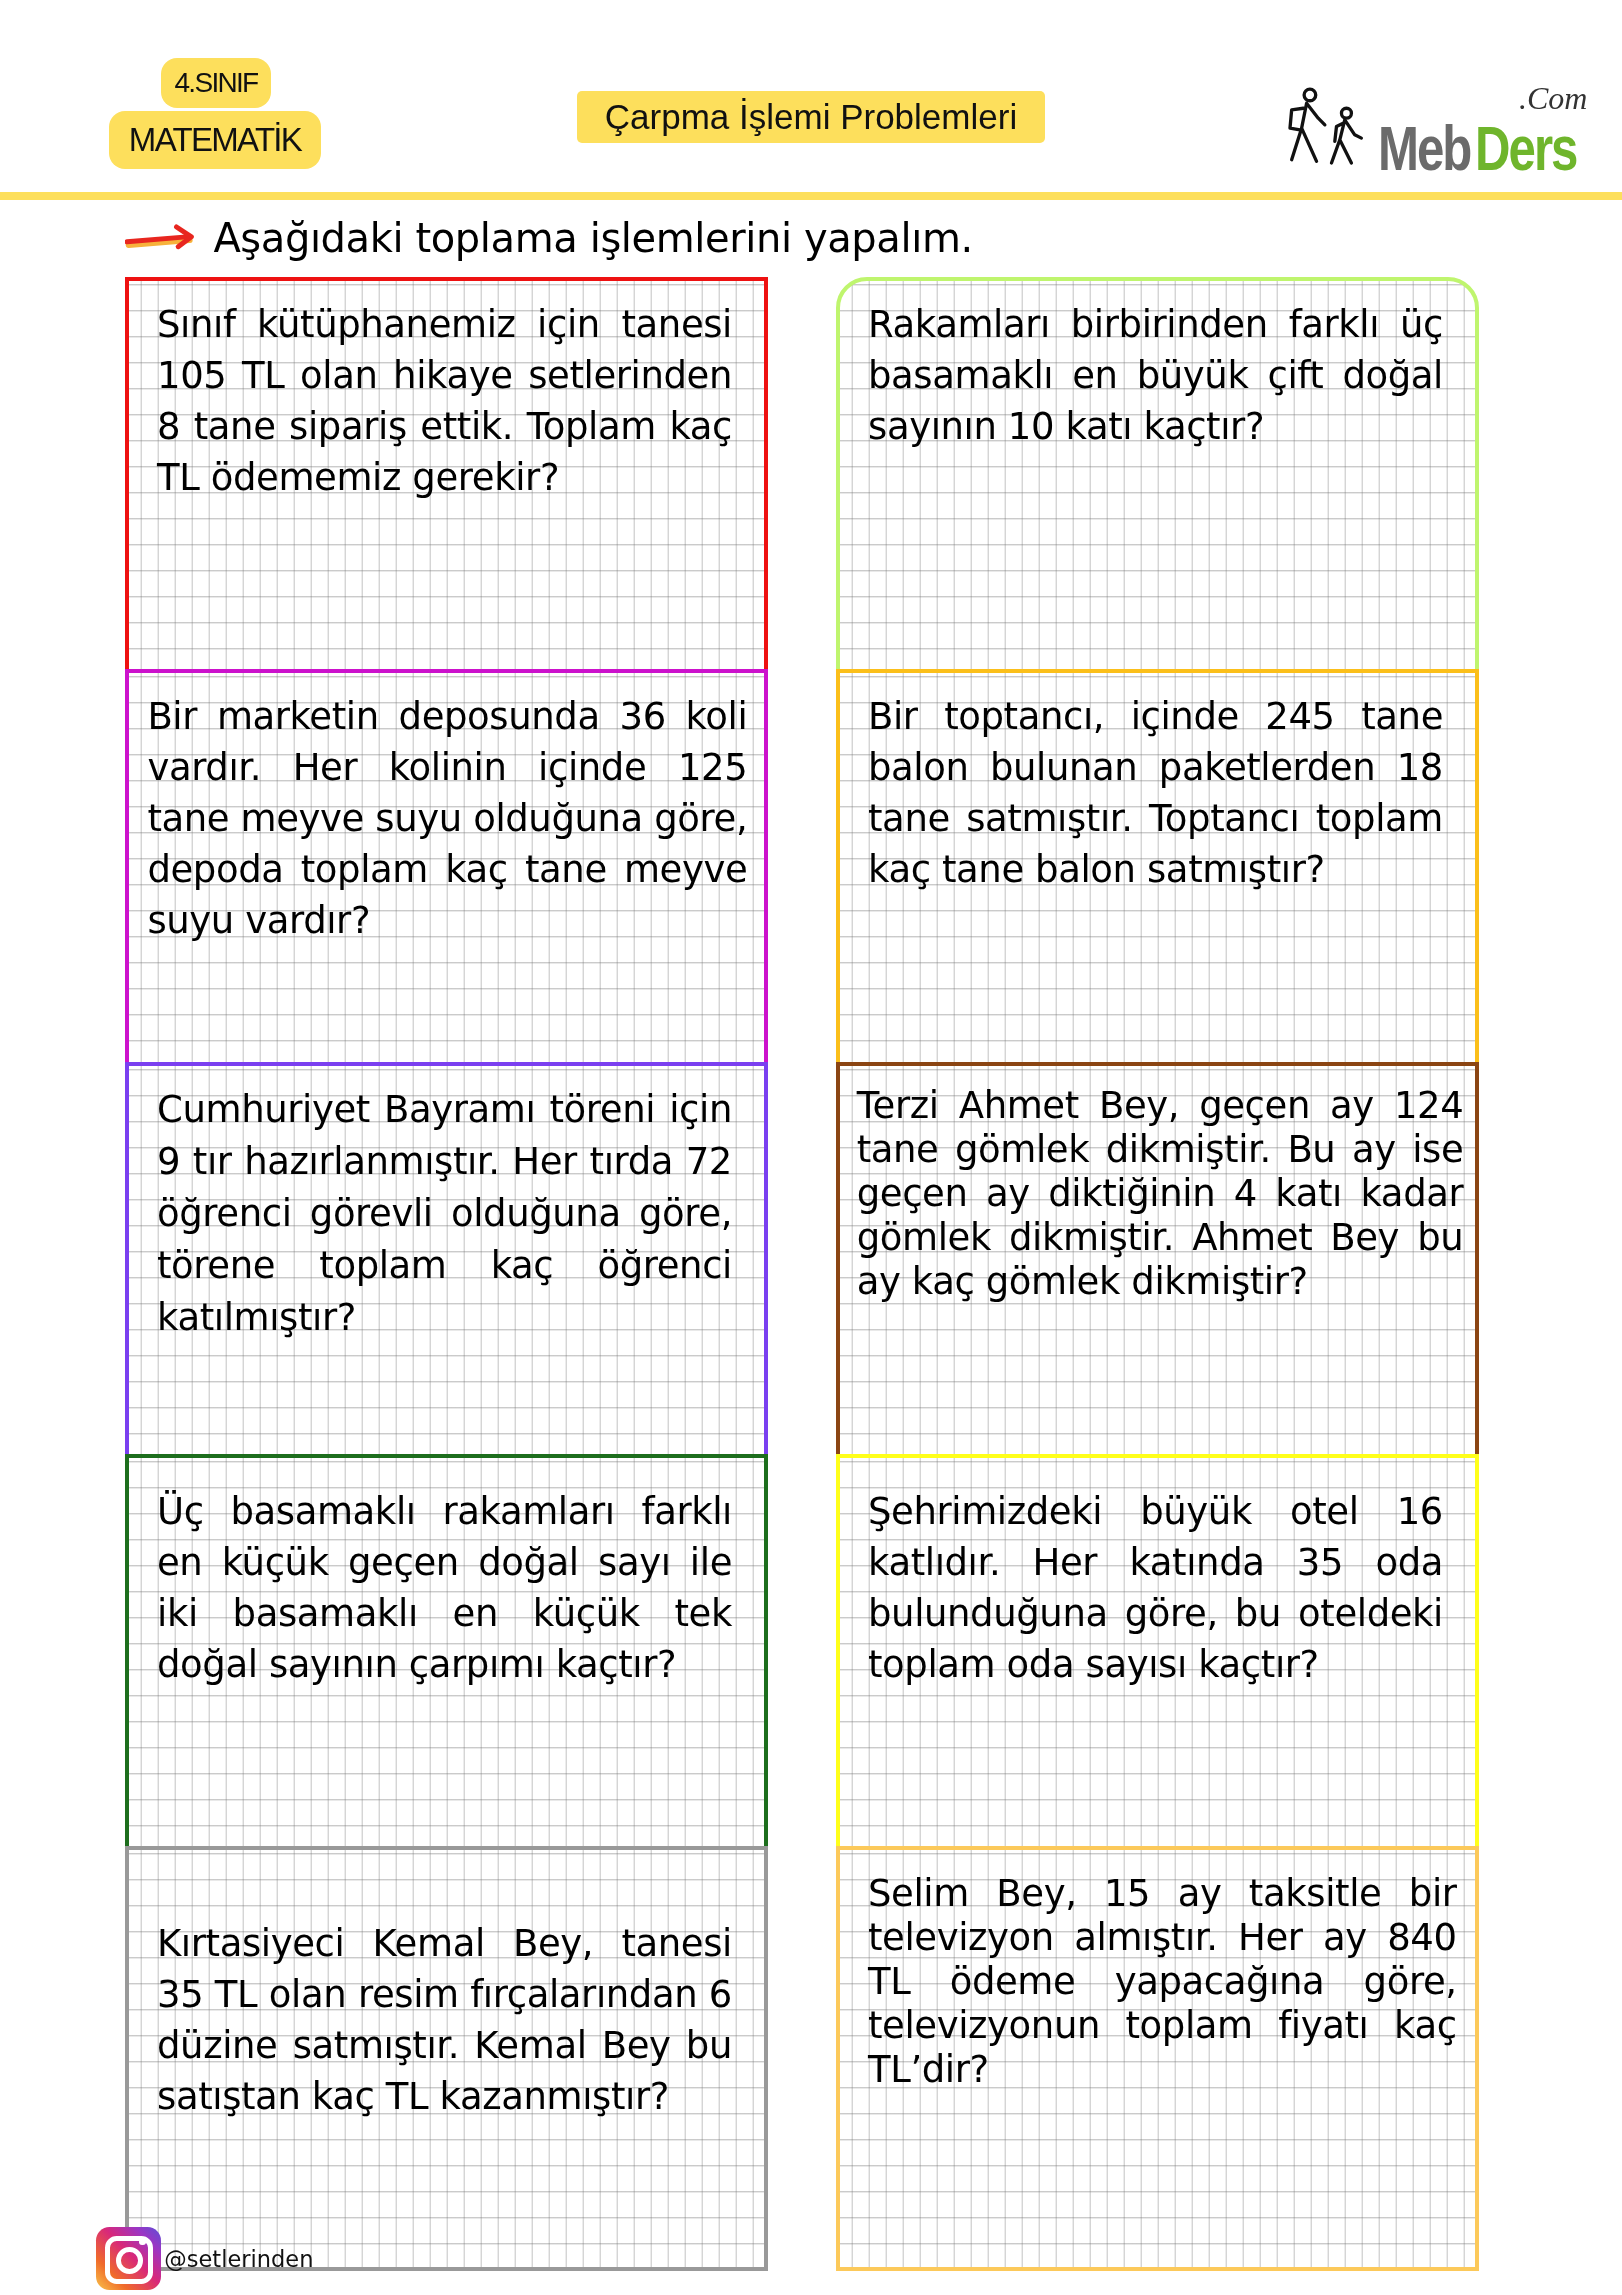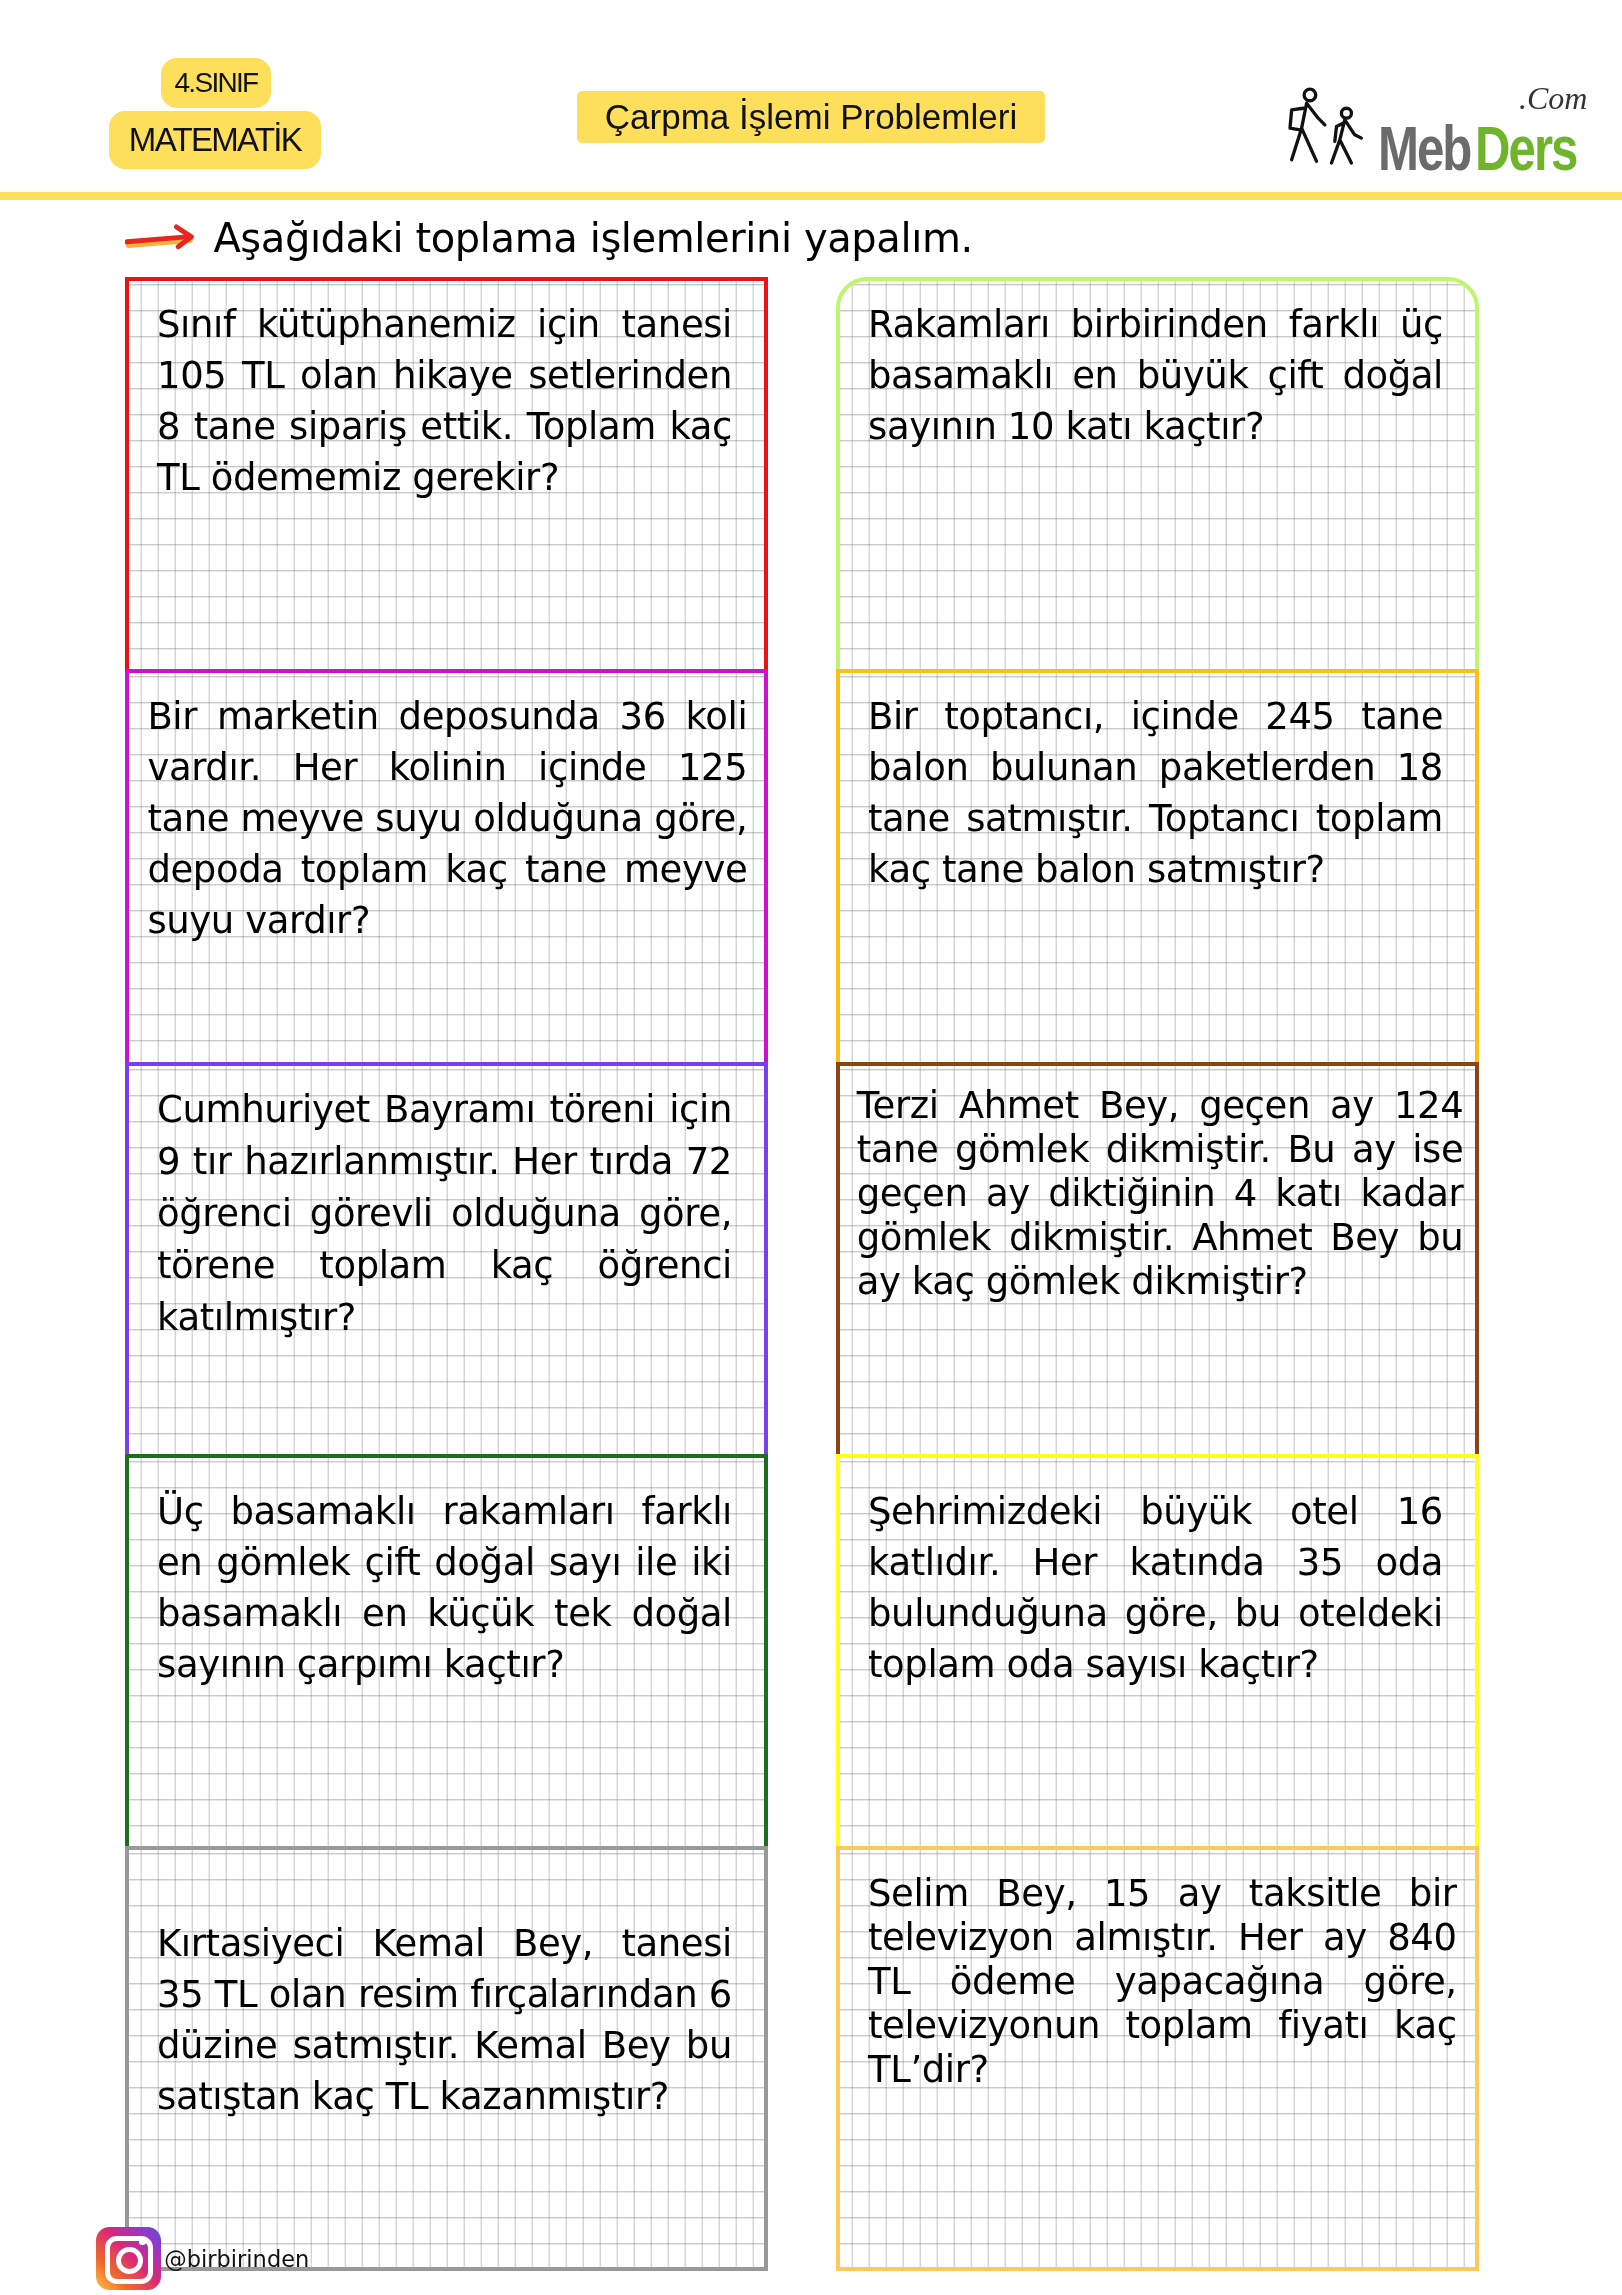--- a/index.html
+++ b/index.html
@@ -107,34 +107,34 @@
 </div>
 
 <div class="box" style="left:125px; top:1062px; border-color:#7a3ff0;">
   <div class="q" style="line-height:52px;">Cumhuriyet Bayramı töreni için 9 tır hazırlanmıştır. Her tırda 72 öğrenci görevli olduğuna göre, törene toplam kaç öğrenci katılmıştır?</div>
 </div>
 <div class="box" style="left:836px; top:1062px; border-color:#8b4513;">
   <div class="q" style="left:16.7px; right:11.7px; line-height:44px;">Terzi Ahmet Bey, geçen ay 124 tane gömlek dikmiştir. Bu ay ise geçen ay diktiğinin 4 katı kadar gömlek dikmiştir. Ahmet Bey bu ay kaç gömlek dikmiştir?</div>
 </div>
 
 <div class="box" style="left:125px; top:1454px; border-color:#1d6e1d;">
-  <div class="q" style="top:28px;">Üç basamaklı rakamları farklı en gömlek çift doğal sayı ile iki basamaklı en küçük tek doğal sayının çarpımı kaçtır?</div>
+  <div class="q" style="top:28px;">Üç basamaklı rakamları farklı en küçük geçen doğal sayı ile iki basamaklı en küçük tek doğal sayının çarpımı kaçtır?</div>
 </div>
 <div class="box" style="left:836px; top:1454px; border-color:#ffff1a;">
   <div class="q" style="top:28px;">Şehrimizdeki büyük otel 16 katlıdır. Her katında 35 oda bulunduğuna göre, bu oteldeki toplam oda sayısı kaçtır?</div>
 </div>
 
 <div class="box" style="left:125px; top:1846px; border-color:#999999;">
   <div class="q" style="top:22px;margin-top:46px;">Kırtasiyeci Kemal Bey, tanesi 35 TL olan resim fırçalarından 6 düzine satmıştır. Kemal Bey bu satıştan kaç TL kazanmıştır?</div>
 </div>
 <div class="box" style="left:836px; top:1846px; border-color:#fcc95a;">
   <div class="q" style="top:22px; right:18.4px; line-height:44px;">Selim Bey, 15 ay taksitle bir televizyon almıştır. Her ay 840 TL ödeme yapacağına göre, televizyonun toplam fiyatı kaç TL’dir?</div>
 </div>
 
 <div class="footer">
   <div class="ig-icon">
     <div class="frame"></div>
       <div class="lens"></div>
       <div class="dot"></div>
   </div>
-  <span class="handle">@birbirinden</span>
+  <span class="handle">@setlerinden</span>
 </div>
 
 
 </body></html>

